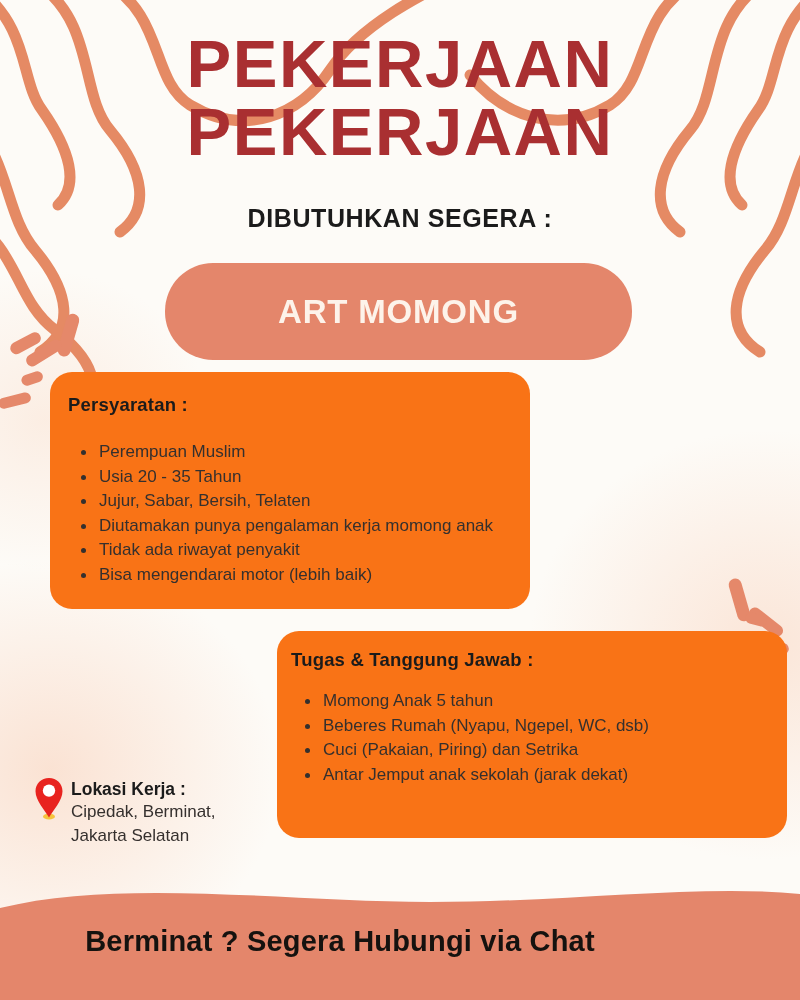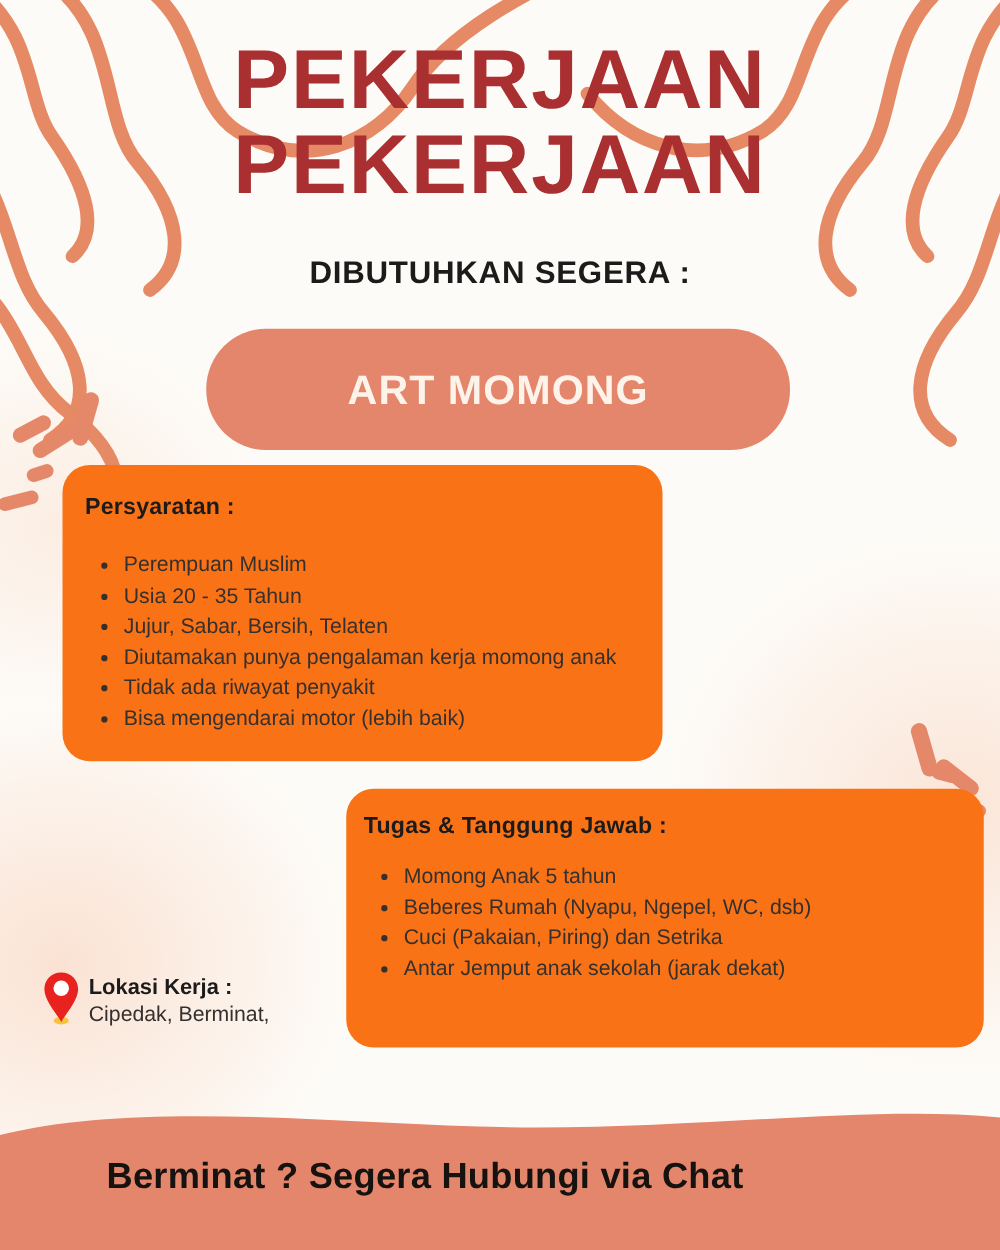--- a/index.html
+++ b/index.html
@@ -302,20 +302,21 @@
 
   <div class="location">
     <svg class="pin-icon" viewBox="0 0 30 44">
       <ellipse cx="15" cy="40.5" rx="6" ry="3" fill="#f6c33d"></ellipse>
       <path d="M15 2 C 7.3 2, 1.5 7.9, 1.5 15.2 C 1.5 24.5, 11 34.5, 15 41.5 C 19 34.5, 28.5 24.5, 28.5 15.2 C 28.5 7.9, 22.7 2, 15 2 Z" fill="#e8231f"></path>
       <circle cx="15" cy="14.6" r="6.2" fill="#ffffff"></circle>
     </svg>
     <span class="loc-text">
       <span class="loc-title">Lokasi Kerja :</span>
       <span class="loc-line">Cipedak, Berminat,</span>
+      <span class="loc-line">Jakarta Selatan</span>
     </span>
   </div>
 
   <div class="footer-band">
     <svg viewBox="0 0 800 130" preserveAspectRatio="none">
       <path d="M0 38 C 120 8, 290 32, 430 32 C 570 32, 700 14, 800 24 L800 130 L0 130 Z" fill="#e4866b"></path>
     </svg>
   </div>
   <div class="footer-text">Berminat ? Segera Hubungi via Chat</div>
 

